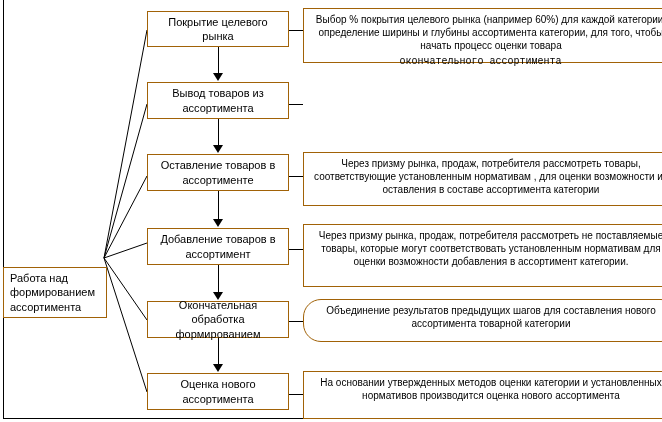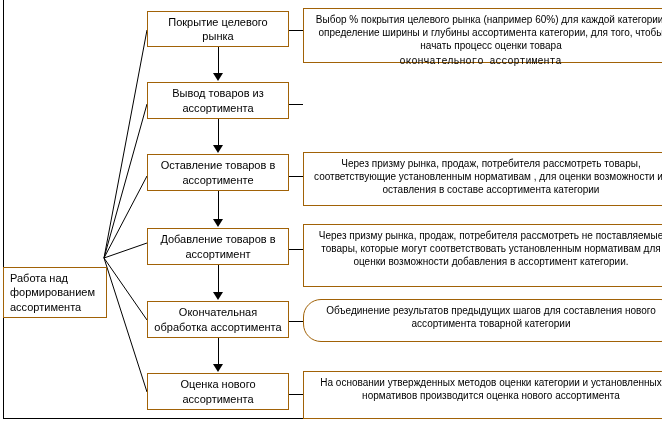--- a/index.html
+++ b/index.html
@@ -180,21 +180,21 @@
   <div class="node stage" id="stage-2">
     <span class="txt">Оставление товаров в
 ассортименте</span>
   </div>
   <div class="node stage" id="stage-3">
     <span class="txt">Добавление товаров в
 ассортимент</span>
   </div>
   <div class="node stage" id="stage-4">
     <span class="txt">Окончательная
-обработка ассортимента</span>
+обработка формированием</span>
   </div>
   <div class="node stage" id="stage-5">
     <span class="txt">Оценка нового
 ассортимента</span>
   </div>
 
   <div class="node desc" id="desc-0">
     <span class="txt">Выбор % покрытия целевого рынка (например 60%) для каждой категории, определение ширины и глубины ассортимента категории, для того, чтобы начать процесс оценки товара</span>
     <span class="overflow-line">окончательного ассортимента</span>
   </div>

